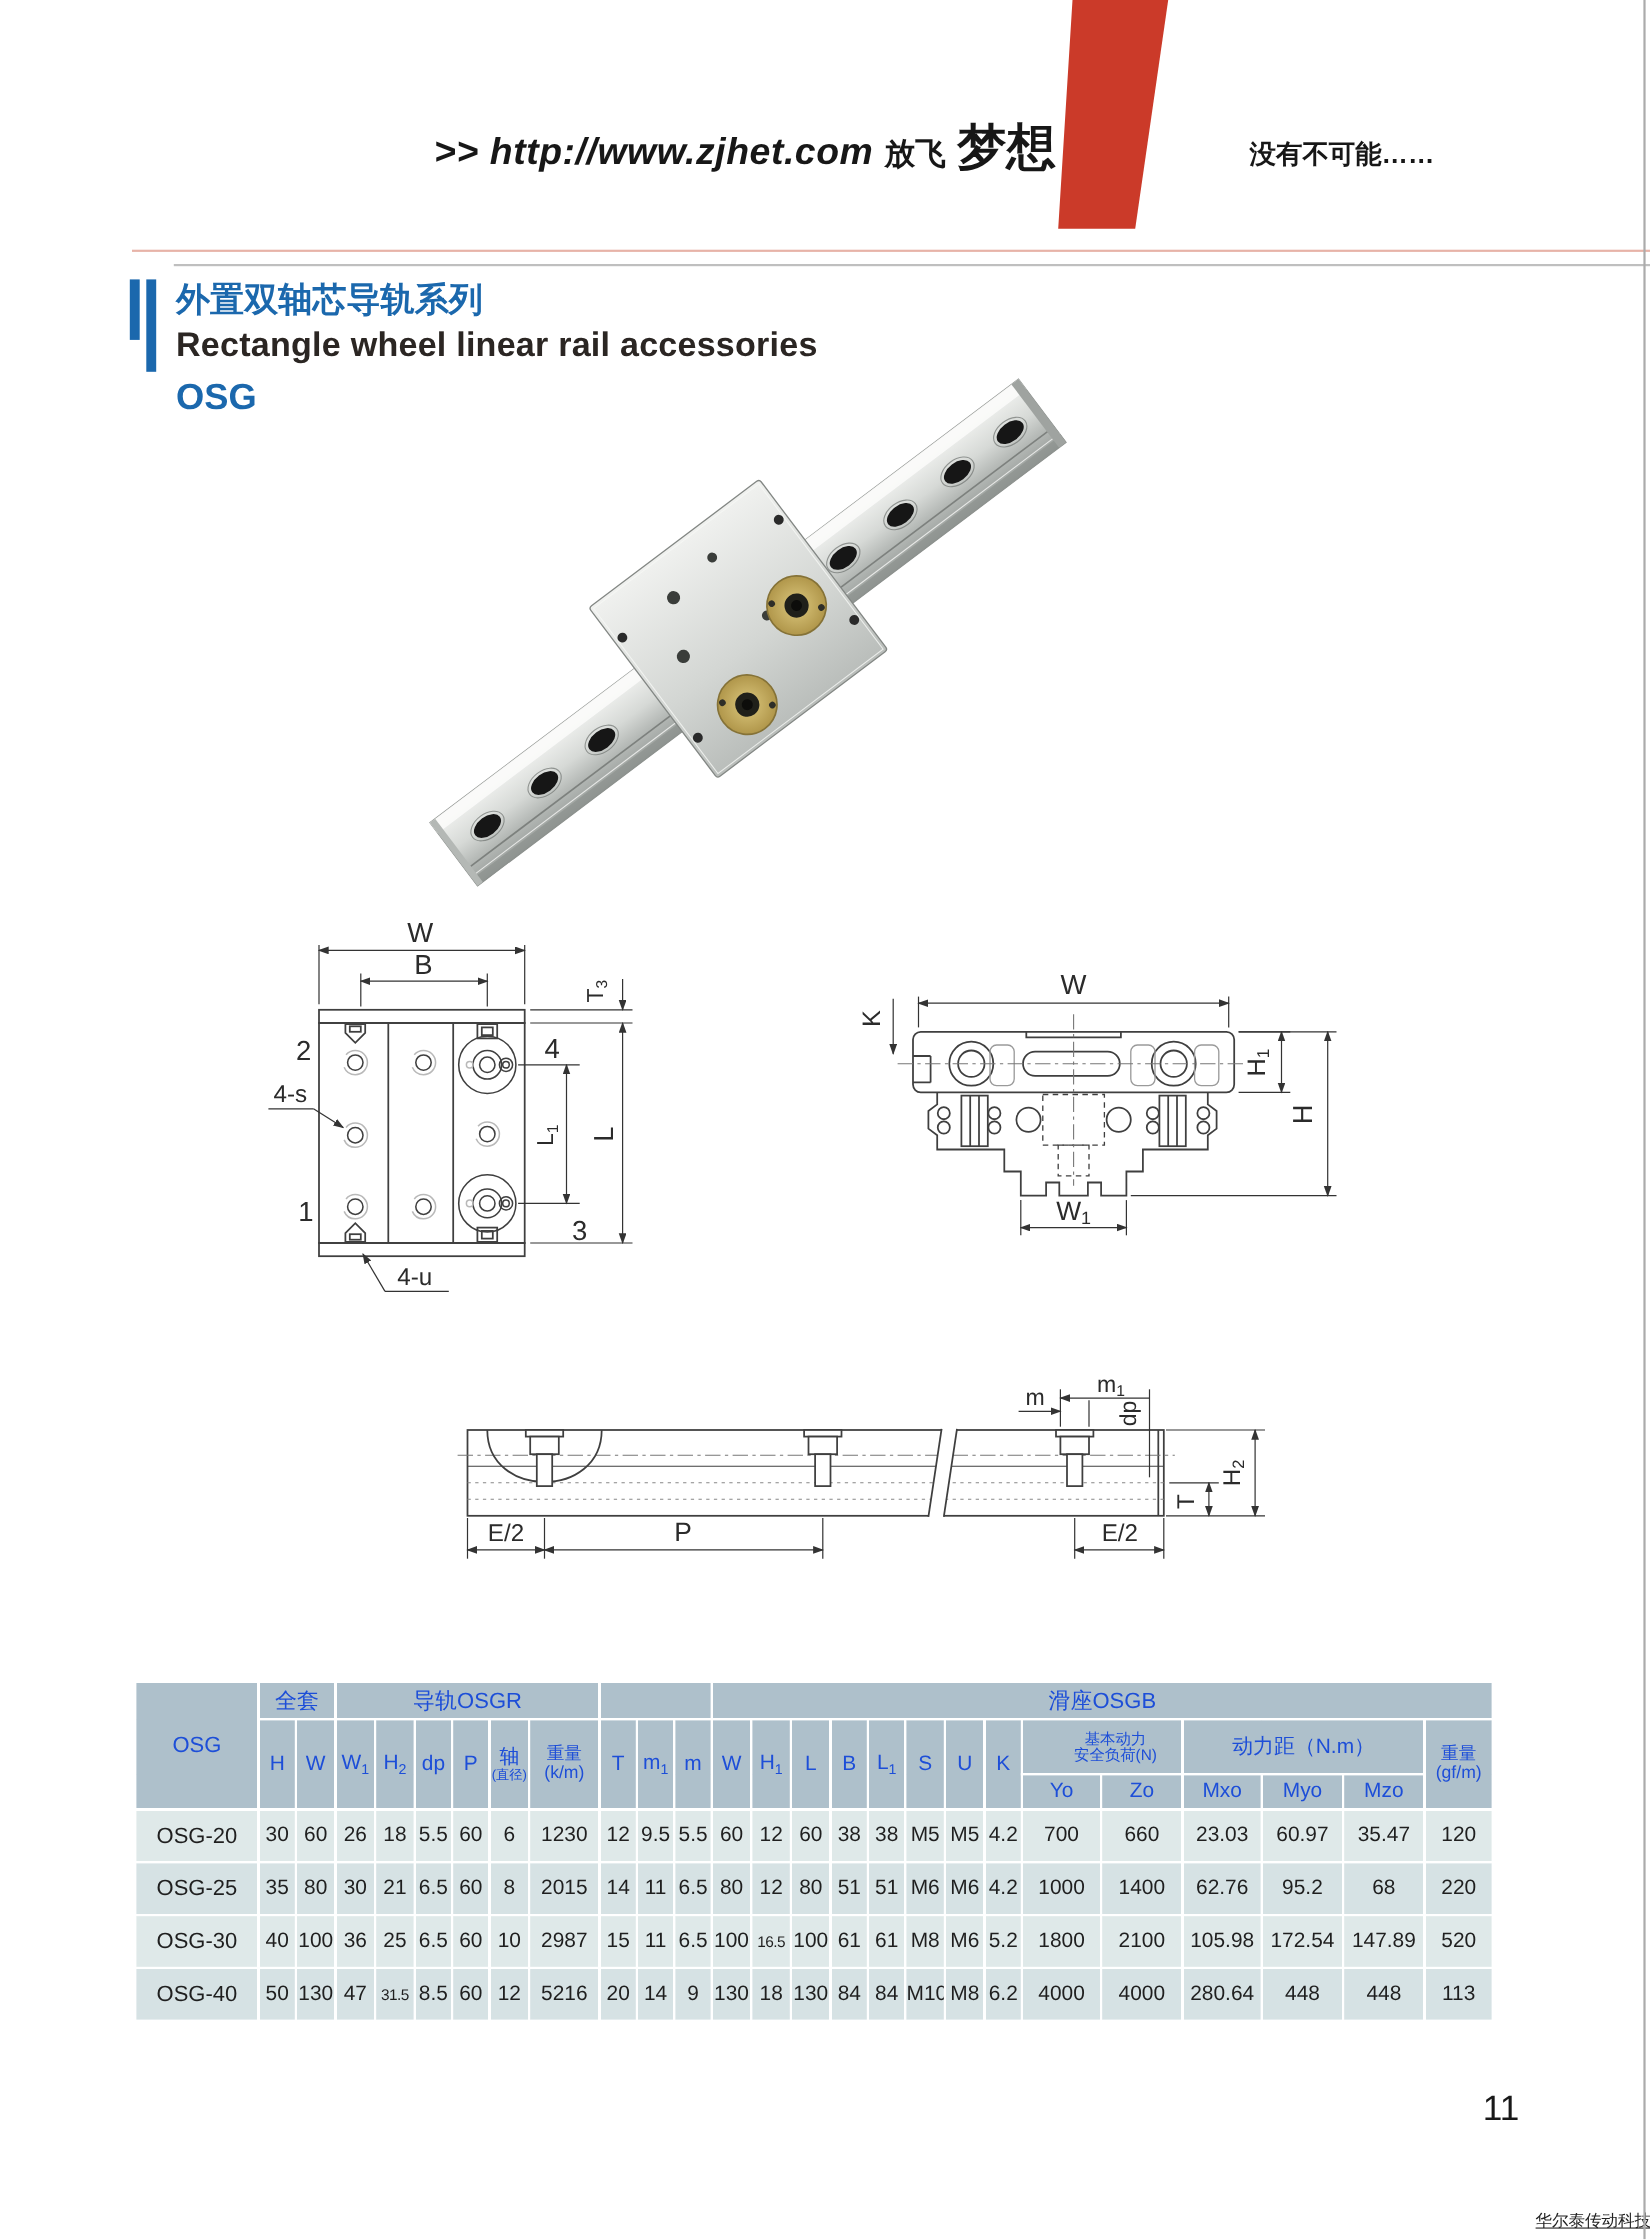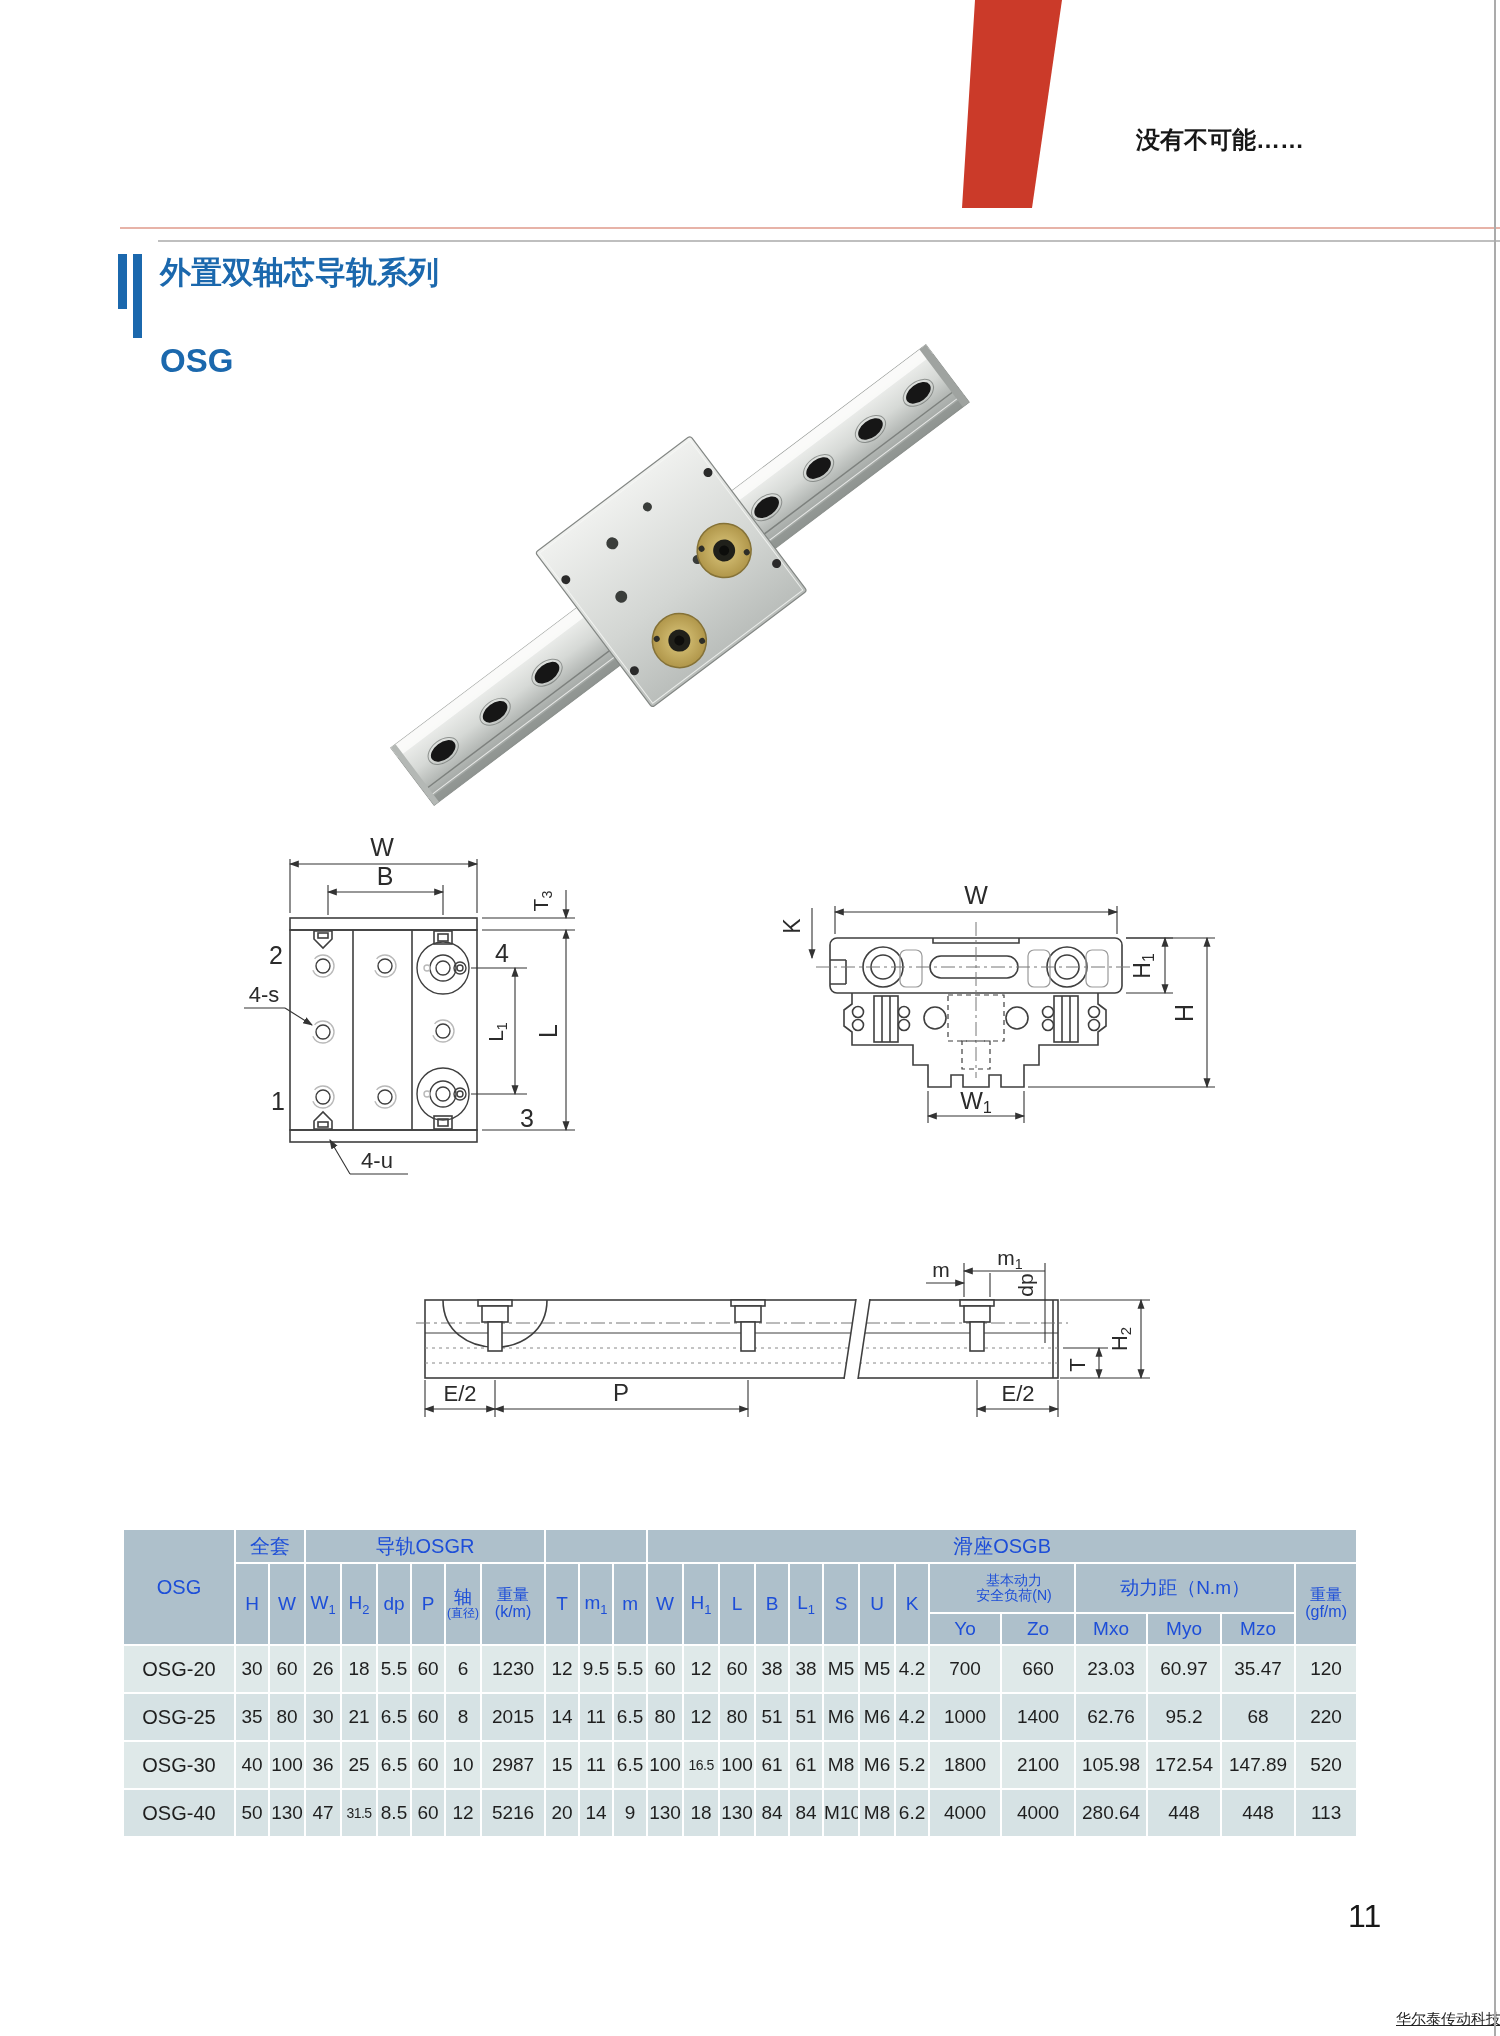--- a/index.html
+++ b/index.html
@@ -51,27 +51,33 @@
 </style>
 </head>
 <body>
 
 <div class="page">
 
   <svg class="abs" style="left:950px;top:0;" width="130" height="210" viewBox="0 0 130 210">
     <polygon points="25,0 112,0 82,208 12,208" fill="#cb3a29"></polygon>
   </svg>
 
+  <div class="hdr-line">
+    <span class="hdr-url">&gt;&gt; http://www.zjhet.com</span>
+    <span class="hdr-slogan1">放飞</span>
+    <span class="hdr-slogan2">梦想</span>
+  </div>
   <div class="hdr-right">没有不可能……</div>
   <div class="rule1"></div>
   <div class="rule2"></div>
 
   <div class="bar" style="left:118px;top:254px;width:9px;height:55px;"></div>
   <div class="bar" style="left:133px;top:254px;width:9px;height:84px;"></div>
   <div class="t-cn">外置双轴芯导轨系列</div>
+  <div class="t-en">Rectangle wheel linear rail accessories</div>
   <div class="t-osg">OSG</div>
 
   <svg width="0" height="0" class="abs" style="left:0;top:0;">
     <defs>
       <marker id="ah" markerWidth="9" markerHeight="8" refX="8" refY="3.2" orient="auto-start-reverse">
         <path d="M0,0 L9,3.2 L0,6.4 z" fill="#333"></path>
       </marker>
     </defs>
   </svg>
 

